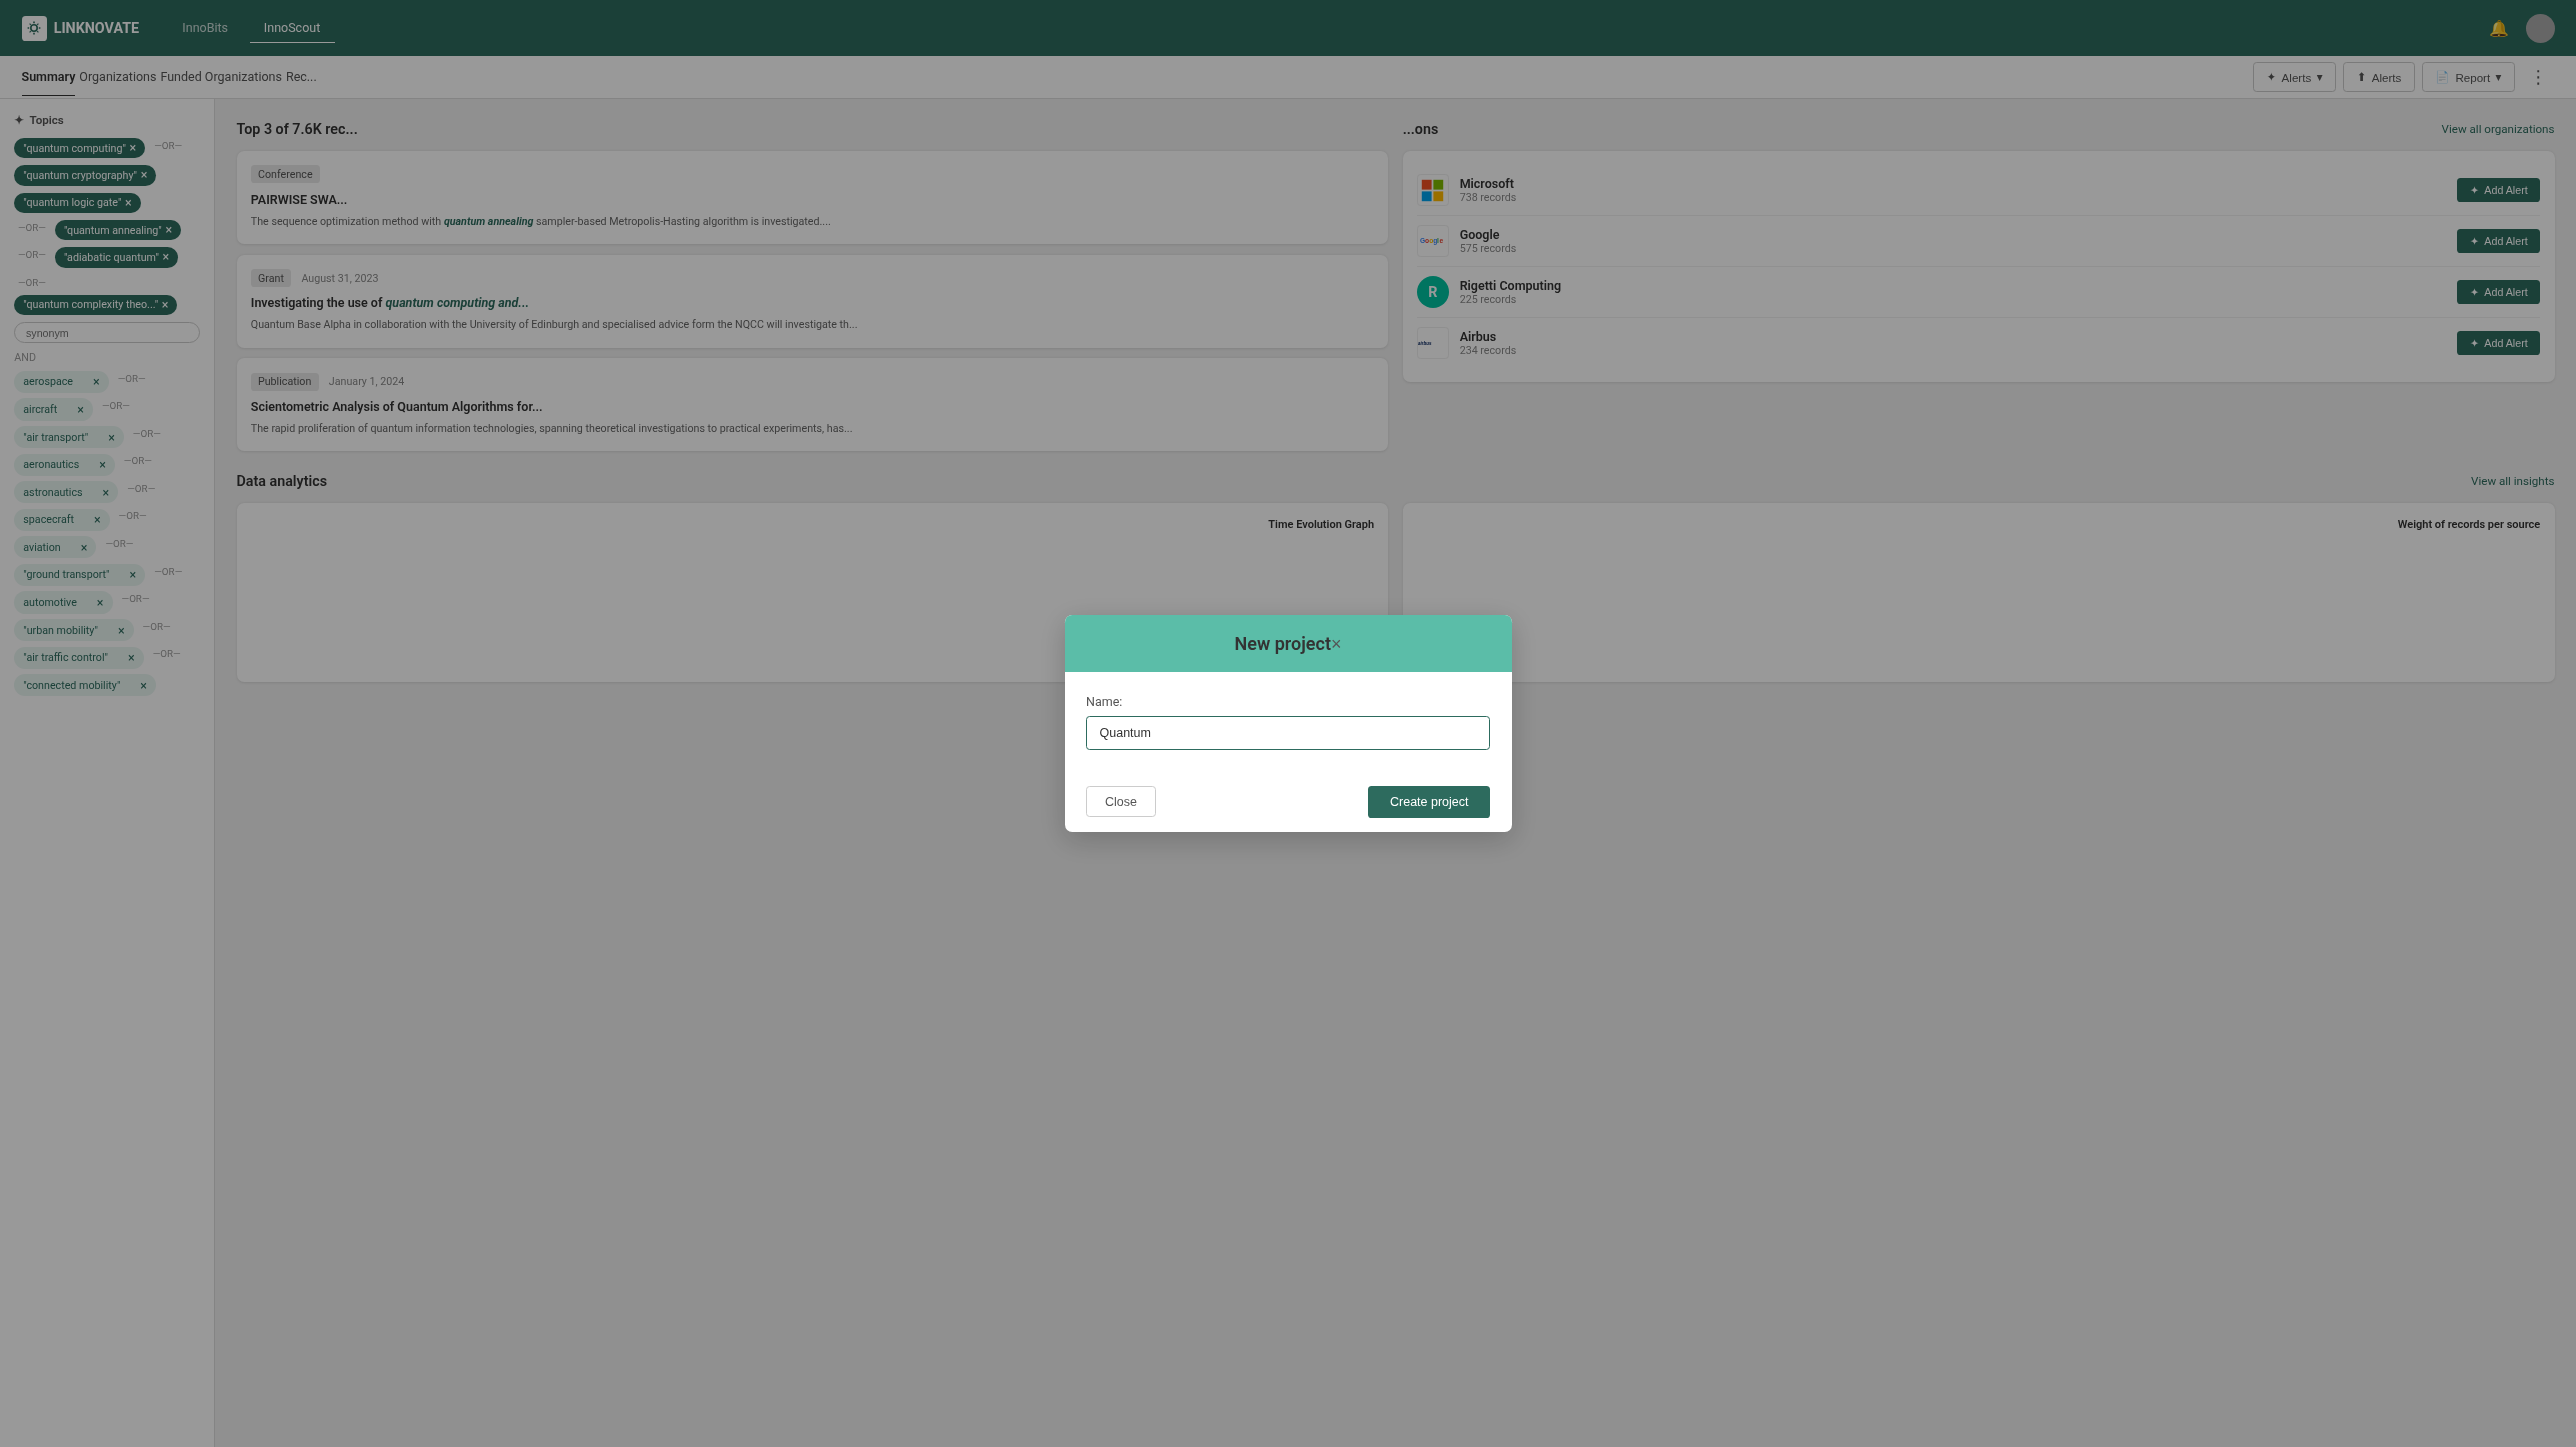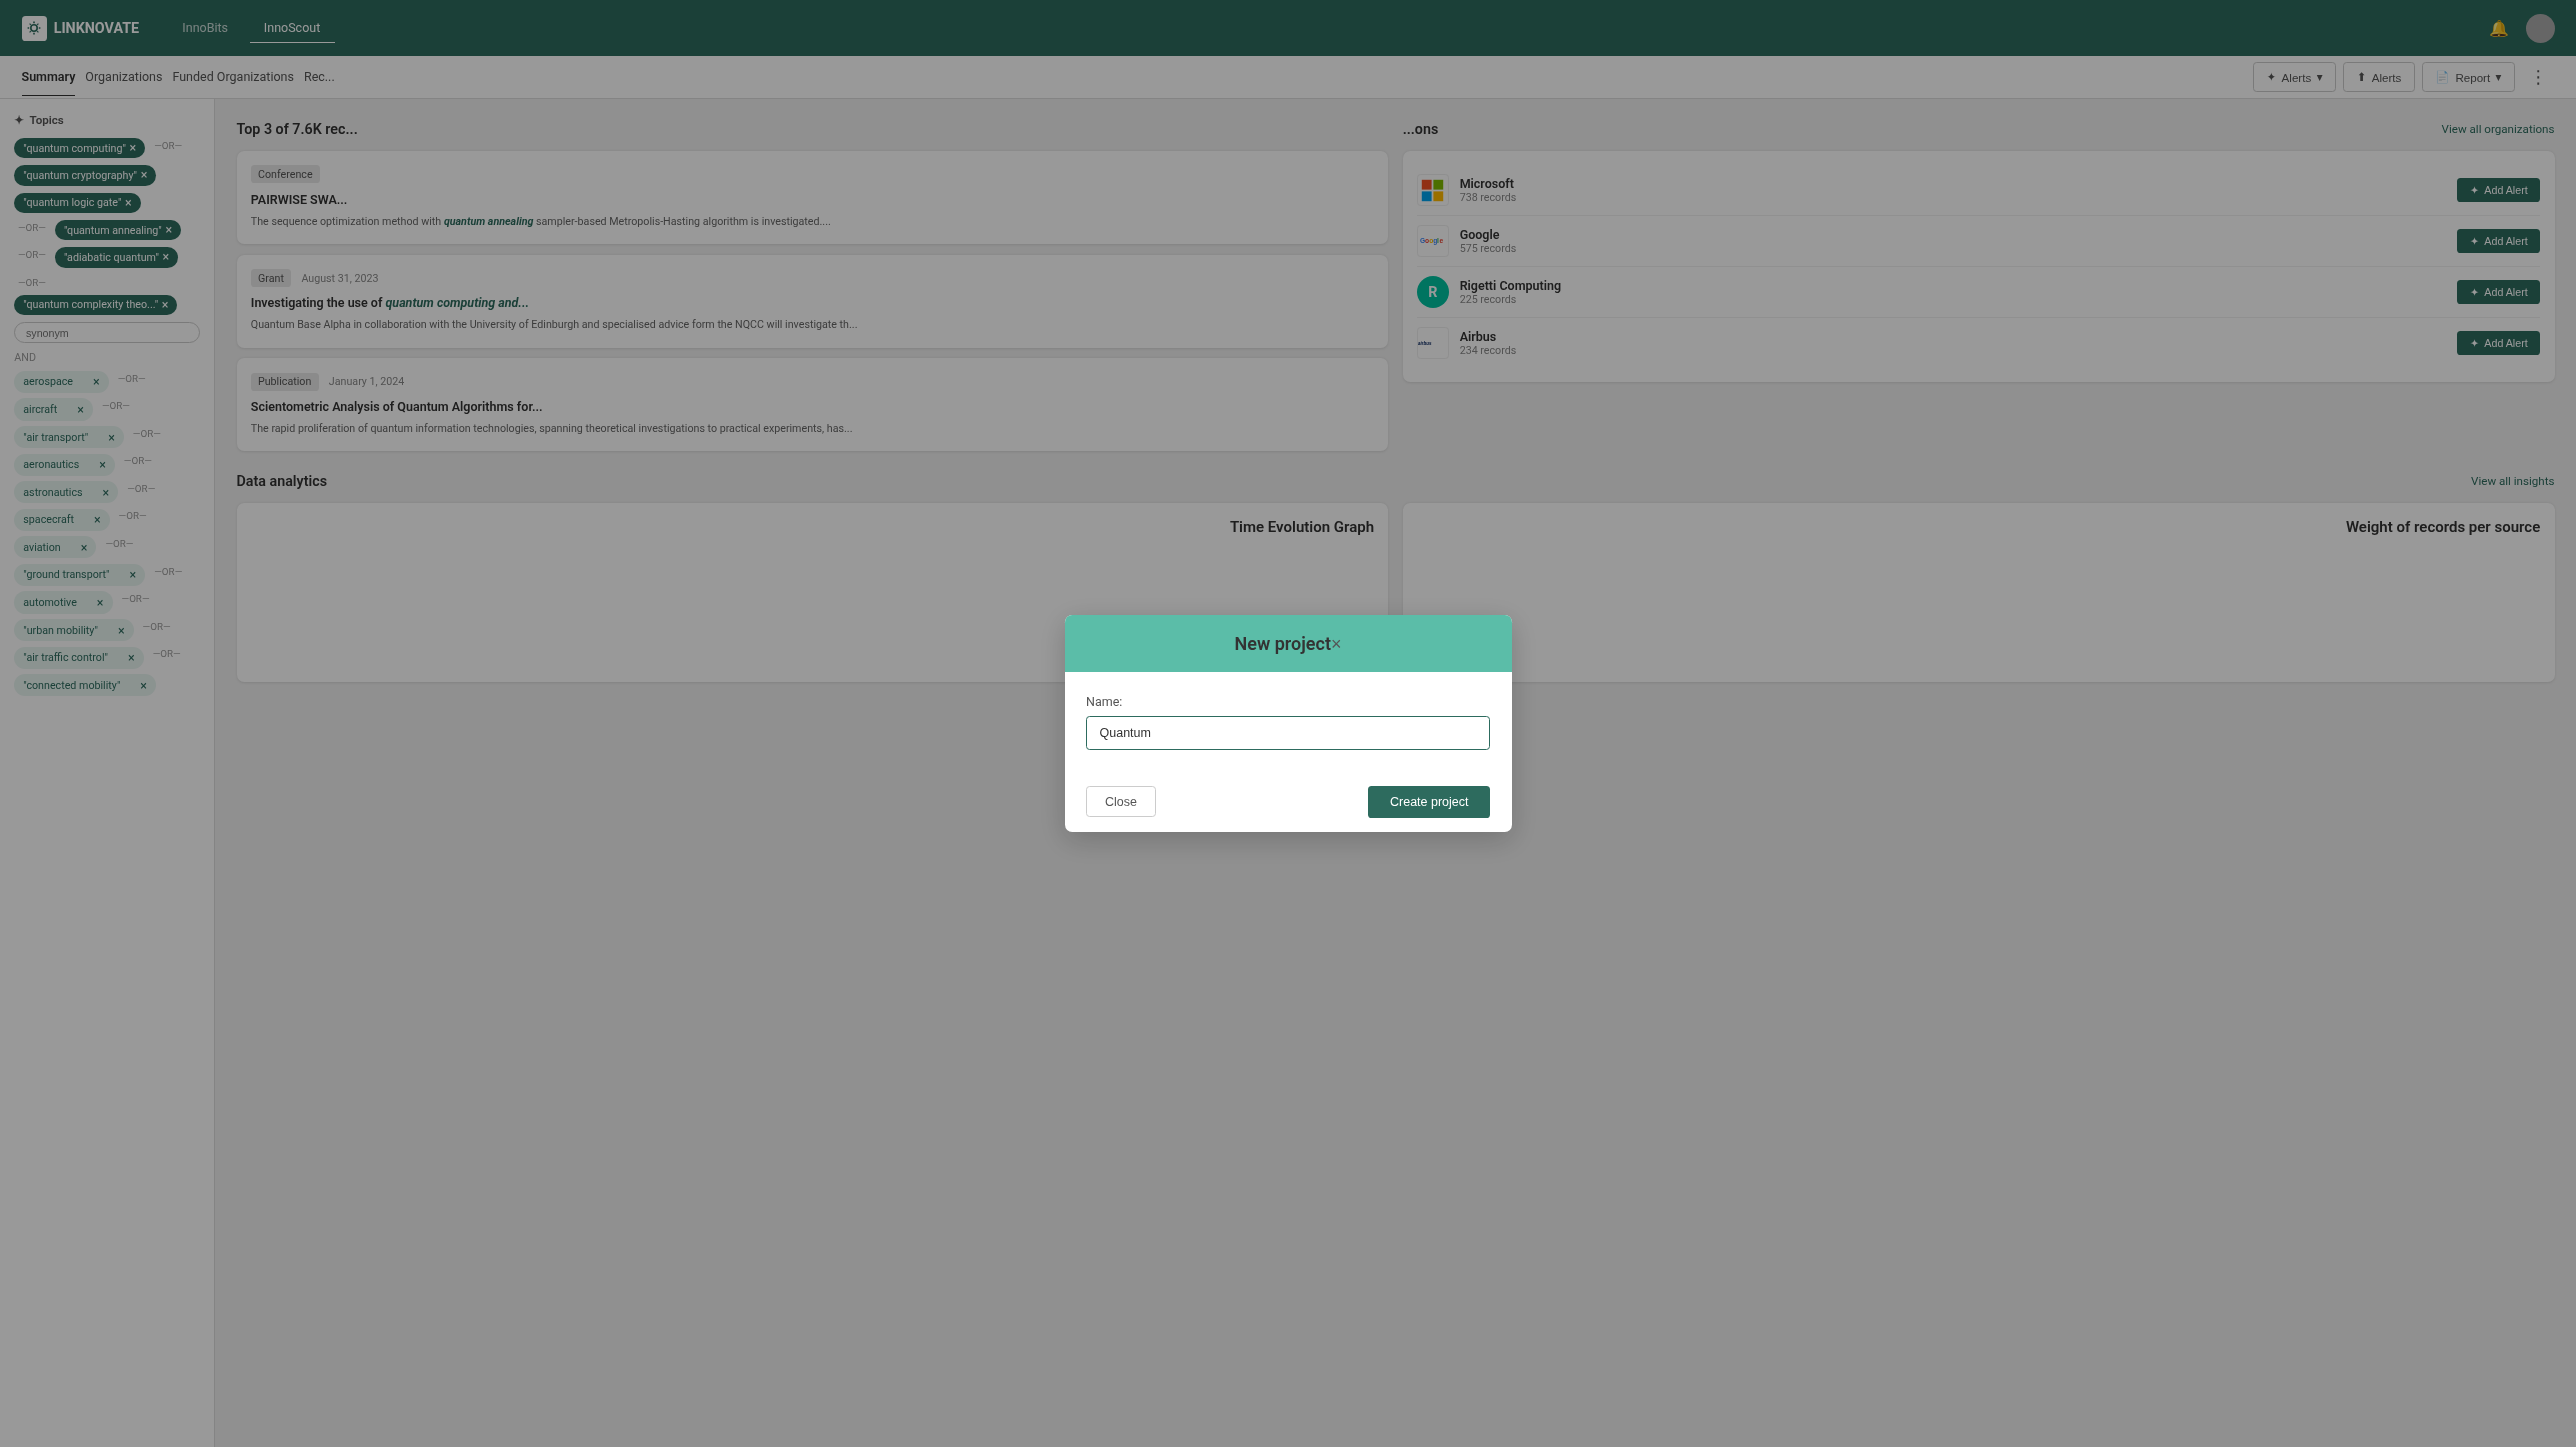--- a/index.html
+++ b/index.html
@@ -11,21 +11,21 @@
     .logo-icon { width: 25px; height: 25px; background: white; border-radius: 3.6px; display: flex; align-items: center; justify-content: center; }
     .logo-icon svg { width: 16px; height: 16px; }
     .nav-tabs { display: flex; gap: 7.2px; }
     .nav-tab { color: rgba(255,255,255,0.75); padding: 7.2px 14.3px; cursor: pointer; font-size: 12.5px; border-bottom: 1.8px solid transparent; }
     .nav-tab.active { color: white; border-bottom: 1.8px solid white; }
     .header-right { margin-left: auto; display: flex; align-items: center; gap: 10.7px; }
     .btn-icon { background: none; border: none; color: white; cursor: pointer; padding: 5.4px; font-size: 16px; }
     .avatar { width: 29px; height: 29px; border-radius: 50%; background: #ccc; overflow: hidden; }
 
     
-    .subnav { background: white; display: flex; align-items: center; padding: 0 21.5px; border-bottom: 0.9px solid #ddd; height: 43px; gap: 10px; }
+    .subnav { background: white; display: flex; align-items: center; padding: 0 21.5px; border-bottom: 0.9px solid #ddd; height: 43px; gap: 4px; }
     .subnav-tab { padding: 10.7px 0; color: #555; cursor: pointer; font-size: 12.5px; border-bottom: 1.8px solid transparent; }
     .subnav-tab.active { color: #333; font-weight: 600; border-bottom: 1.8px solid #333; }
     .subnav-actions { margin-left: auto; display: flex; gap: 7.2px; }
     .btn-outline { border: 0.9px solid #ccc; background: white; padding: 5.4px 12.5px; border-radius: 3.6px; cursor: pointer; display: flex; align-items: center; gap: 5.4px; font-size: 11.6px; color: #555; }
     .btn-more { background: none; border: none; color: #555; cursor: pointer; font-size: 18px; padding: 3.6px 7.2px; }
 
     
     .main-layout { display: flex; height: calc(100vh - 93px); }
 
     
@@ -59,21 +59,21 @@
     .org-left { display: flex; align-items: center; gap: 10.7px; }
     .org-logo { width: 32px; height: 32px; border-radius: 3.6px; object-fit: contain; display: flex; align-items: center; justify-content: center; font-size: 9px; font-weight: 700; }
     .org-name { font-size: 12.5px; font-weight: 600; color: #333; }
     .org-records { font-size: 10.7px; color: #888; }
     .add-alert-btn { background: #2d6b5e; color: white; border: none; padding: 5.4px 12.5px; border-radius: 3.6px; cursor: pointer; font-size: 10.7px; display: flex; align-items: center; gap: 5.4px; white-space: nowrap; }
 
     
     .analytics-section { margin-top: 7.2px; text-align: right; }
     .analytics-grid { display: grid; grid-template-columns: 1fr 1fr; gap: 14.3px; }
     .analytics-card { background: white; border-radius: 7.2px; padding: 14.3px; box-shadow: 0 0.9px 2.7px rgba(0,0,0,0.1); min-height: 179px; }
-    .analytics-card-title { font-size: 15px; font-weight: 600; color: #333; margin-bottom: 10.7px; }
+    .analytics-card-title { font-size: 11px; font-weight: 600; color: #333; margin-bottom: 10.7px; }
 
     
     .modal-overlay { position: fixed; top: 0; left: 0; right: 0; bottom: 0; background: rgba(0,0,0,0.4); z-index: 1000; display: flex; align-items: center; justify-content: center; }
     .modal { background: white; border-radius: 7.2px; width: 447px; padding: 0; box-shadow: 0 7.2px 29px rgba(0,0,0,0.2); overflow: hidden; }
     .modal-header { background: #5bbda8; padding: 18px 21.5px; display: flex; align-items: center; justify-content: center; }
     .modal-title { font-size: 18px; font-weight: 600; color: #333; }
     .modal-close { background: none; border: none; cursor: pointer; color: #555; font-size: 18px; line-height: 1; }
     .modal-body { padding: 21.5px; }
     .modal-label { font-size: 12.5px; color: #555; margin-bottom: 7.2px; display: block; }
     .modal-input { width: 100%; border: 1.8px solid #2d6b5e; border-radius: 3.6px; padding: 9px 12.5px; font-size: 12.5px; outline: none; color: #333; }

